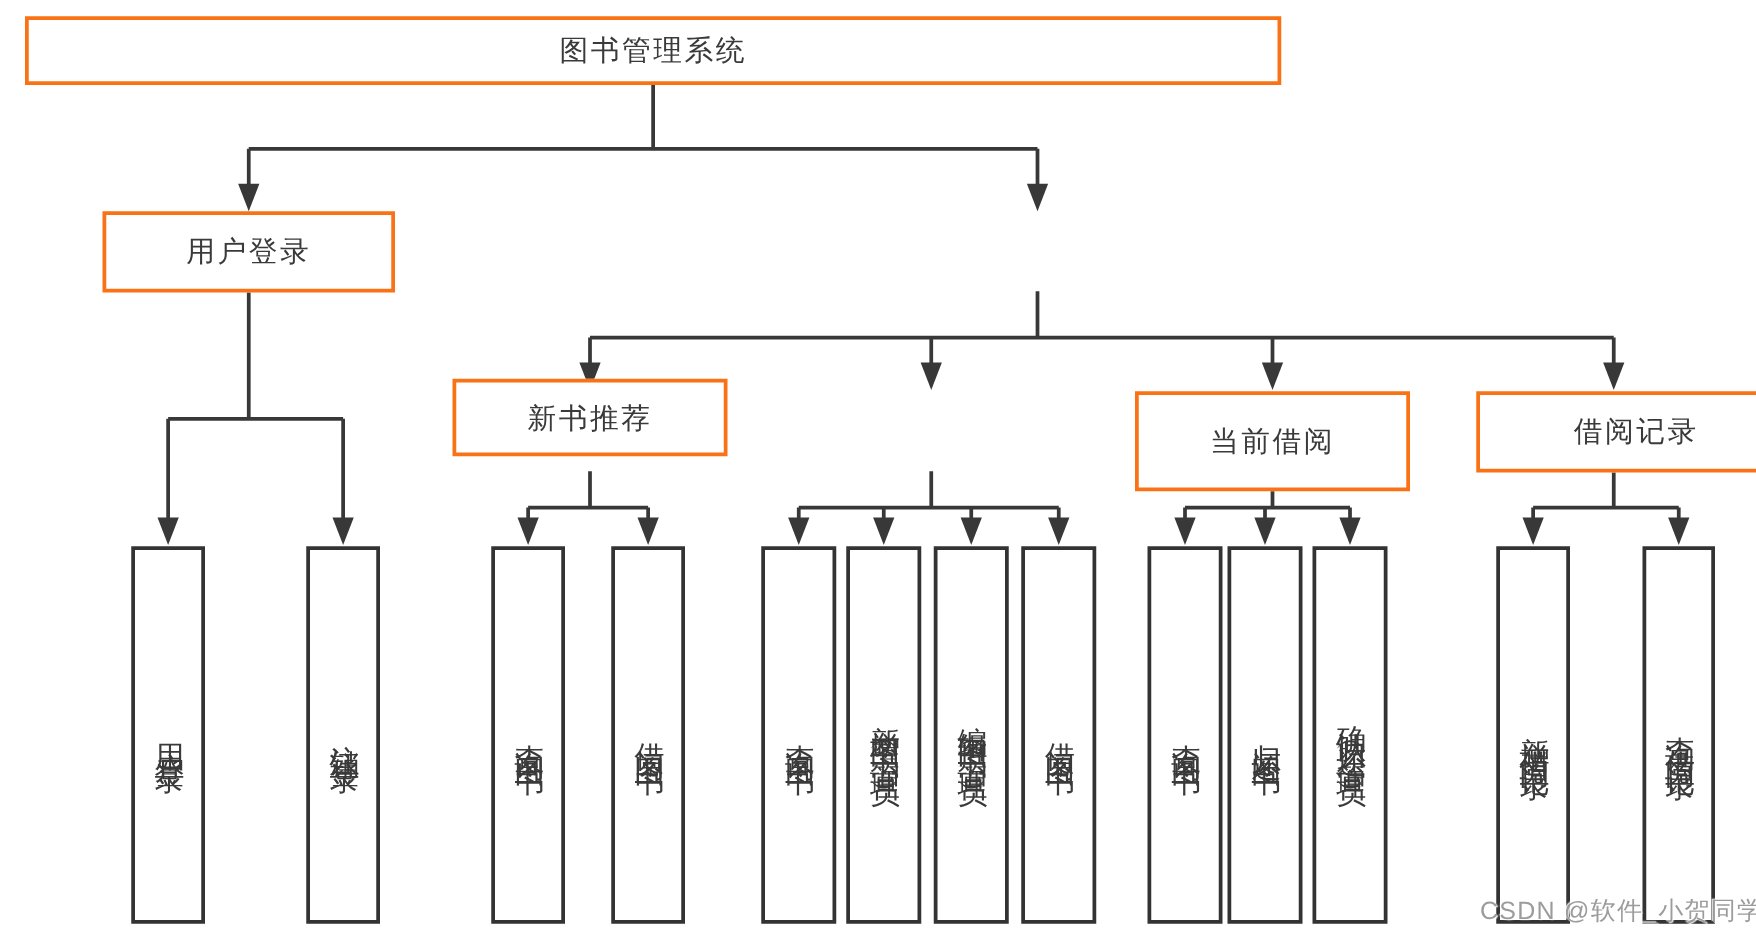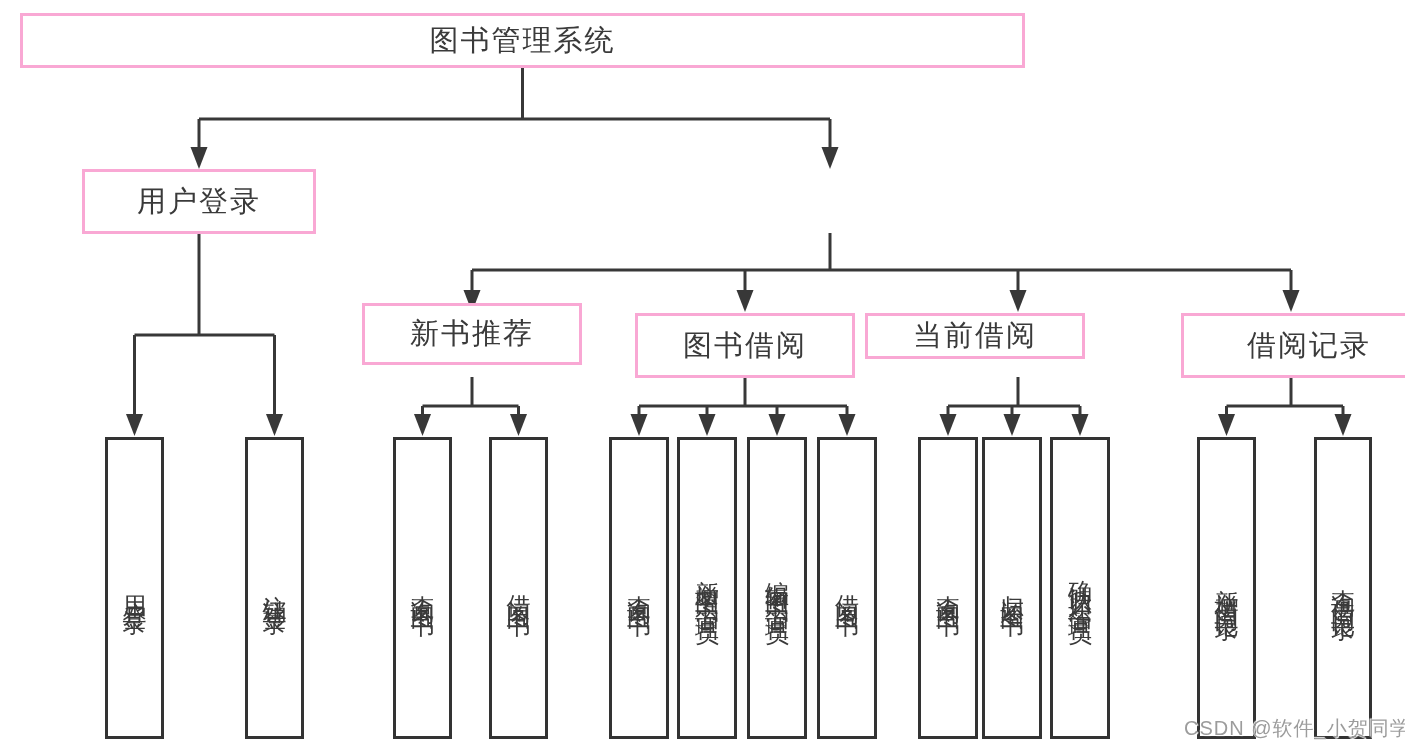--- a/index.html
+++ b/index.html
@@ -3,22 +3,22 @@
 <meta charset="utf-8">
 <style>
   html,body{margin:0;padding:0;background:#ffffff;}
   .stage{
     position:relative;width:1405px;height:747px;background:#ffffff;
     font-family:"Liberation Sans",sans-serif;color:#3a3a3a;overflow:hidden;
   }
   .wires{position:absolute;left:0;top:0;width:1405px;height:747px;}
   .hbox{
     position:absolute;box-sizing:border-box;background:#ffffff;
-    border:3px solid #f9a8d4;display:flex;align-items:center;justify-content:center;
-    font-size:29px;letter-spacing:2px;white-space:nowrap;
+    border:3px solid #f97316;display:flex;align-items:center;justify-content:center;
+    font-size:23px;letter-spacing:2px;white-space:nowrap;
   }
   .vbox{
     position:absolute;top:437px;height:302px;box-sizing:border-box;background:#ffffff;
     border:3px solid #333333;display:flex;align-items:center;justify-content:center;
   }
   .vbox .lbl{
     writing-mode:vertical-rl;text-orientation:mixed;
     font-size:24px;letter-spacing:6px;line-height:1;white-space:nowrap;
   }
   .watermark{
@@ -106,24 +106,21 @@
     <span class="lbl">图书管理系统</span>
   </div>
 
   <div class="hbox" style="left:82px;top:169px;width:234px;height:65px">
     <span class="lbl">用户登录</span>
   </div>
 
   <div class="hbox" style="left:362px;top:303px;width:220px;height:62px">
     <span class="lbl">新书推荐</span>
   </div>
-  <div class="hbox" style="left:635px;top:313px;width:220px;height:65px">
-    <span class="lbl">图书借阅</span>
-  </div>
-  <div class="hbox" style="left:865px;top:313px;width:220px;height:46px">
+  <div class="hbox" style="left:908px;top:313px;width:220px;height:80px">
     <span class="lbl">当前借阅</span>
   </div>
   <div class="hbox" style="left:1181px;top:313px;width:256px;height:65px">
     <span class="lbl">借阅记录</span>
   </div>
 
   <div class="vbox" style="left:105px;width:59px">
     <span class="lbl">用户登录</span>
   </div>
   <div class="vbox" style="left:245px;width:59px">

